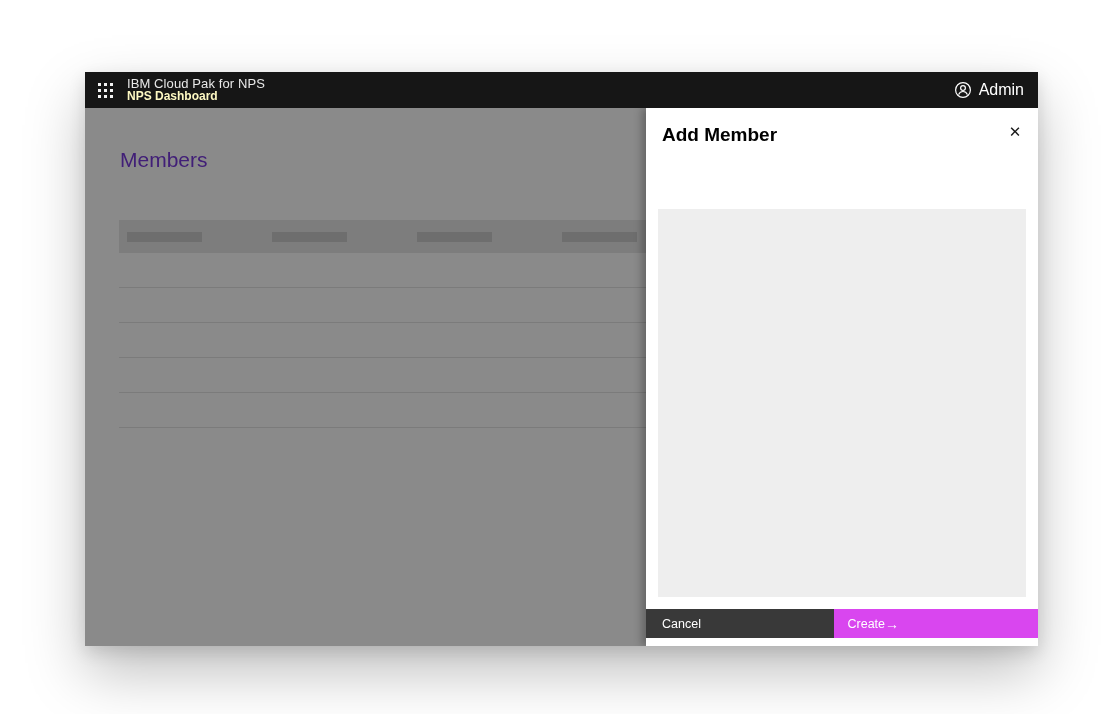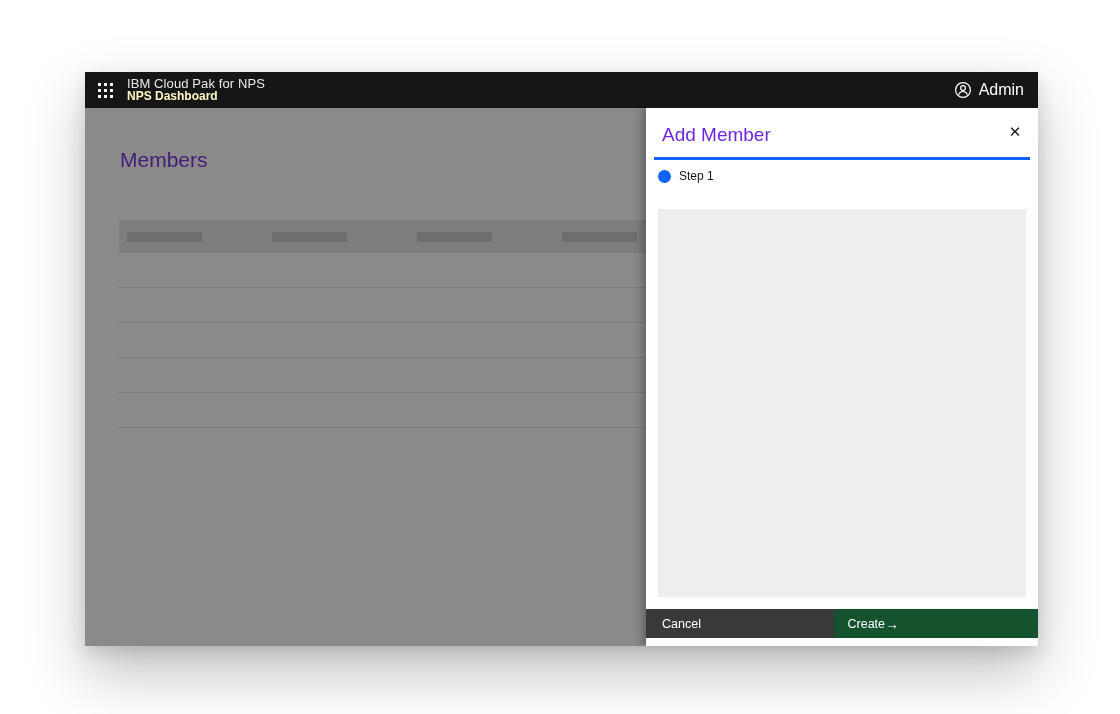--- a/index.html
+++ b/index.html
@@ -31,41 +31,41 @@
   .skel-header { position: relative; height: 33px; background: #e5e5e5; }
   .skel-bar { position: absolute; top: 12px; width: 75px; height: 10px; background: #c6c6c6; }
   .skel-row { height: 35px; border-bottom: 1px solid #e0e0e0; }
 
   .overlay { position: absolute; left: 0; top: 0; right: 0; bottom: 0; background: rgba(22,22,22,0.5); }
 
   
   .side-panel { position: absolute; top: 0; right: 0; width: 392px; height: 538px; background: #ffffff;
     box-shadow: -4px 0 8px rgba(0,0,0,0.28); }
   .panel-header { position: relative; height: 49px; }
-  .panel-title { position: absolute; left: 16px; top: 16px; font-size: 19px; font-weight: 400; color: #6d28d9; }
+  .panel-title { position: absolute; left: 16px; top: 16px; font-size: 19px; font-weight: 700; color: #000000; }
   .close-btn { position: absolute; right: 6px; top: 6px; width: 34px; height: 34px; background: transparent; border: none;
     display: flex; align-items: center; justify-content: center; cursor: pointer; font-size: 15px; color: #161616; line-height: 1; }
 
   .progress { position: absolute; left: 8px; right: 8px; top: 49px; display: flex; }
   .progress .step { flex: 1; position: relative; padding: 12px 0 8px 4px; display: flex; align-items: center; gap: 8px; cursor: pointer; }
   .progress .step .line { position: absolute; left: 0; right: 0; top: 0; }
   .progress .step.current .line { height: 3px; background: #0f62fe; }
   .progress .step.incomplete .line { height: 1px; background: #e0e0e0; top: 1px; }
   .step-dot { width: 13px; height: 13px; border-radius: 50%; flex: none; }
   .step.current .step-dot { background: #0f62fe; }
   .step.incomplete .step-dot { background: #ffffff; border: 1.5px solid #565656; }
   .step-label { font-size: 12px; color: #161616; }
 
   .panel-skeleton { position: absolute; left: 12px; top: 101px; width: 368px; height: 388px; background: #eeeeee; }
 
   .panel-actions { position: absolute; left: 0; right: 0; bottom: 1px; height: 36px; display: flex; }
   .btn { border: none; height: 29px; display: flex; align-items: center; cursor: pointer;
     font-family: "Liberation Sans", sans-serif; font-size: 12.5px; color: #ffffff; }
   .btn-cancel { flex: 1; background: #393939; padding-left: 16px; }
-  .btn-create { flex: 1; background: #14532d; padding: 0 19px 0 14px; }
+  .btn-create { flex: 1; background: #d946ef; padding: 0 19px 0 14px; }
   .btn-create .arrow { font-size: 14px; }
 </style>
 </head>
 <body>
 
 <div class="window">
 
   <div class="topbar">
     <button class="switcher-btn">
       <span class="switcher-grid">
@@ -117,25 +117,20 @@
 
     <div class="side-panel">
       <div class="panel-header">
         <div class="panel-title">Add Member</div>
         <button class="close-btn">
           <span>✕</span>
         </button>
       </div>
 
       <div class="progress">
-        <div class="step current">
-          <span class="line"></span>
-          <span class="step-dot"></span>
-          <span class="step-label">Step 1</span>
-        </div>
       </div>
 
       <div class="panel-skeleton"></div>
 
       <div class="panel-actions">
         <button class="btn btn-cancel">
           <span>Cancel</span>
         </button>
         <button class="btn btn-create">
           <span>Create</span>

